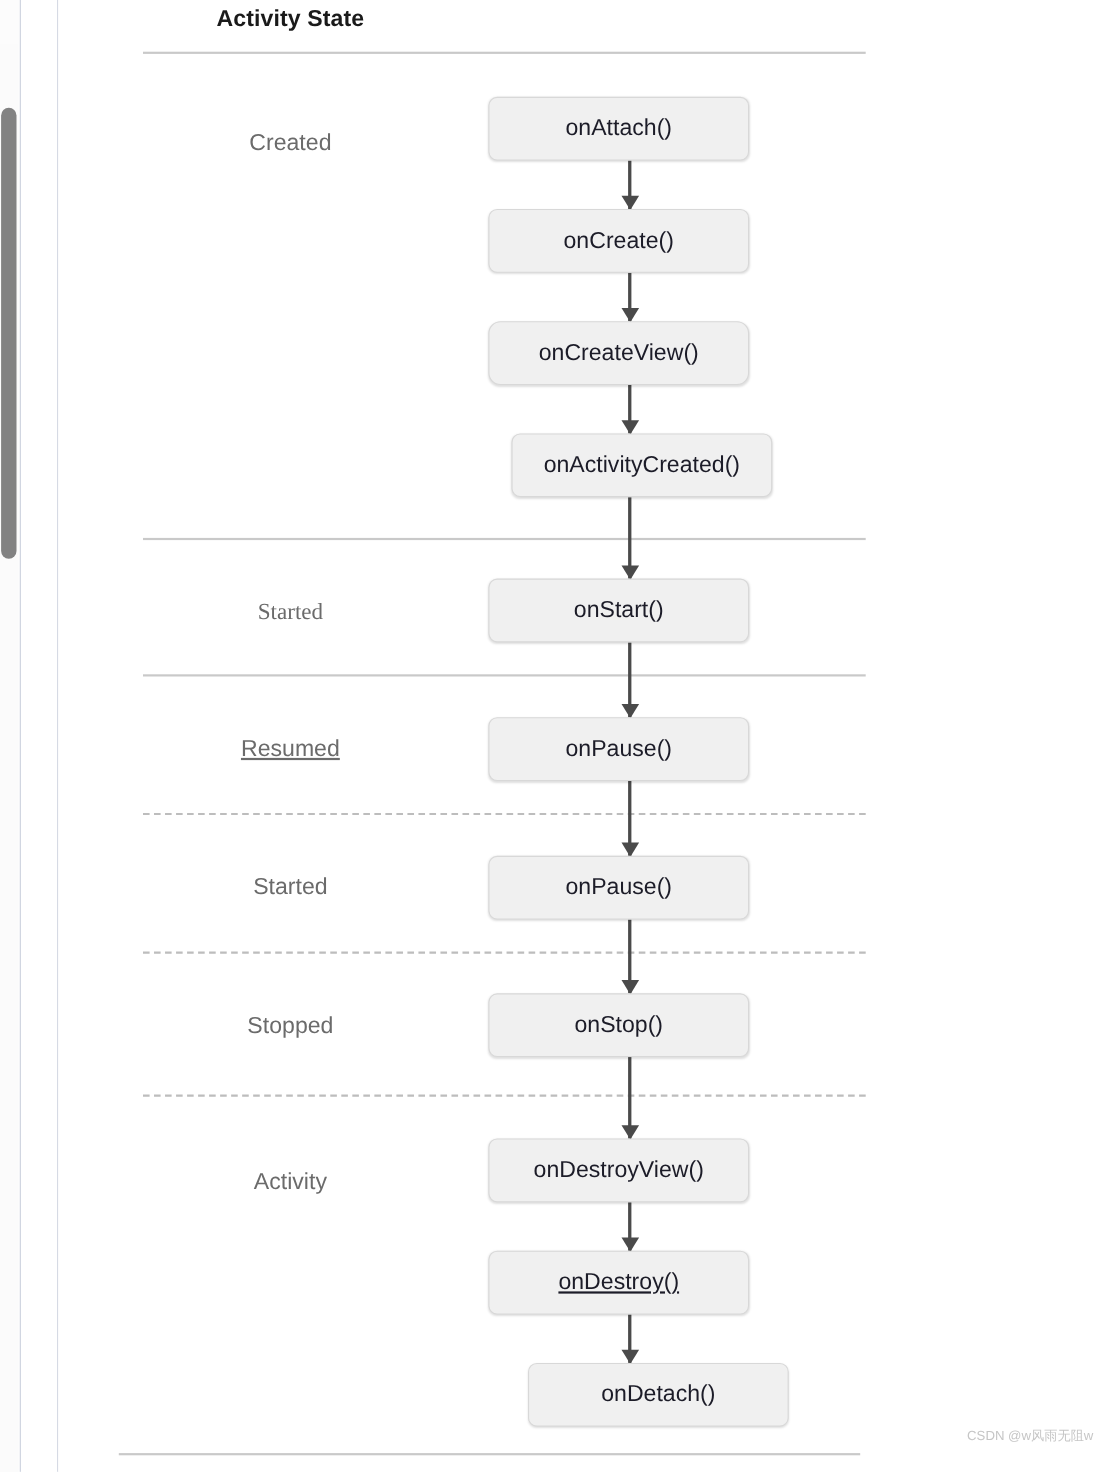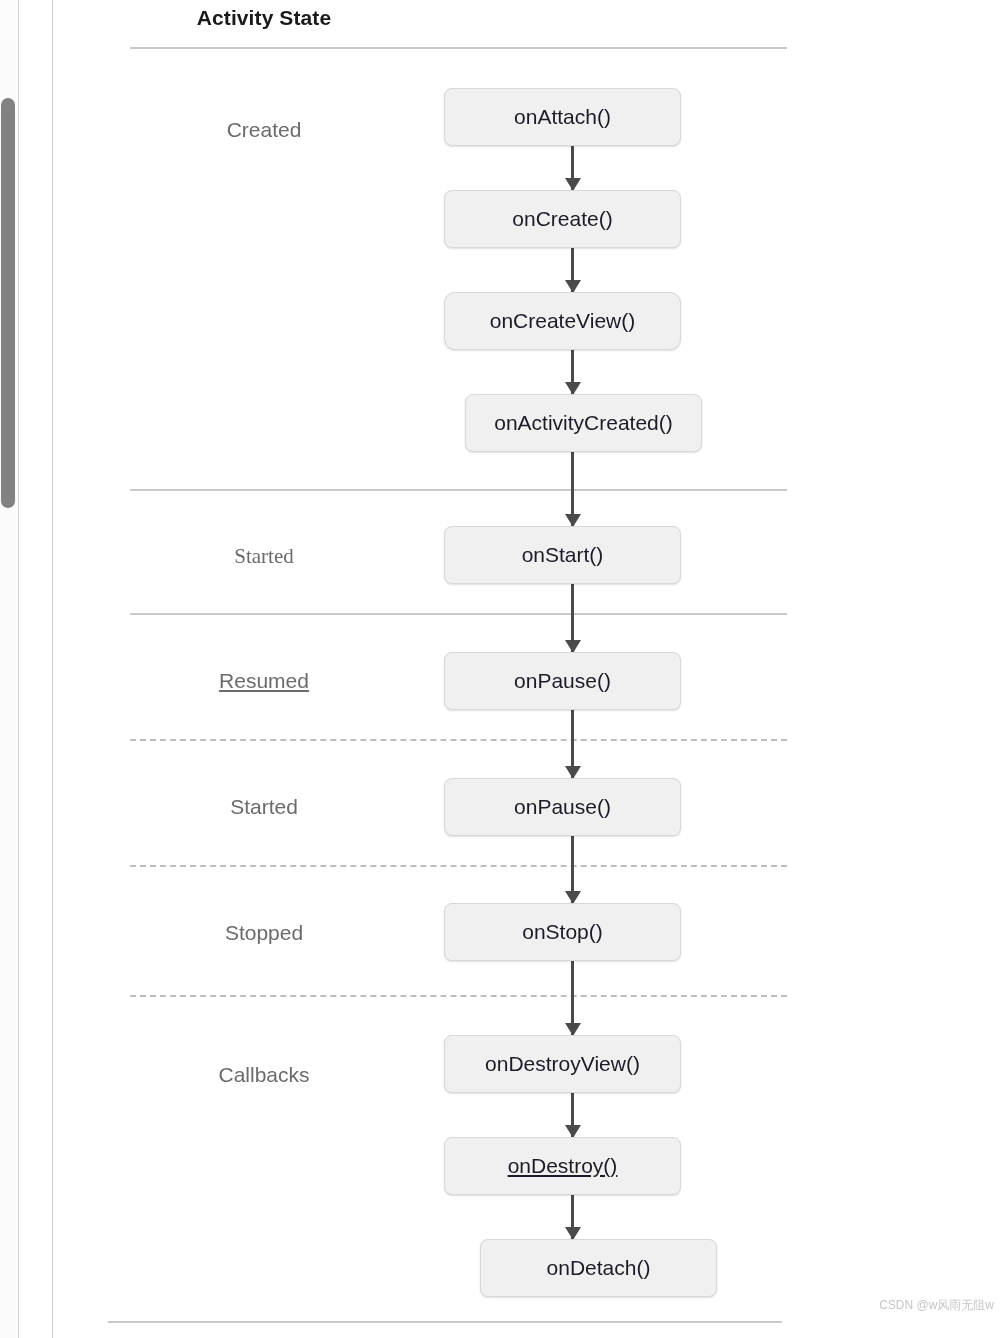--- a/index.html
+++ b/index.html
@@ -191,21 +191,21 @@
         <div class="sep sep-dashed" style="top: 865px;"></div>
         <div class="sep sep-dashed" style="top: 995px;"></div>
       </div>
 
     <div id="states">
         <div class="state-label" style="top: 118px;">Created</div>
         <div class="state-label" style="top: 544px; font-family: Liberation Serif, serif;">Started</div>
         <div class="state-label" style="top: 669px; text-decoration: underline;">Resumed</div>
         <div class="state-label" style="top: 795px;">Started</div>
         <div class="state-label" style="top: 921px;">Stopped</div>
-        <div class="state-label" style="top: 1063px;">Callbacks</div>
+        <div class="state-label" style="top: 1063px;">Activity</div>
       </div>
 
     <div id="connectors">
         <div class="arrow" style="top: 146px; height: 44px;"></div>
         <div class="arrow" style="top: 248px; height: 44px;"></div>
         <div class="arrow" style="top: 350px; height: 44px;"></div>
         <div class="arrow" style="top: 452px; height: 74px;"></div>
         <div class="arrow" style="top: 584px; height: 68px;"></div>
         <div class="arrow" style="top: 710px; height: 68px;"></div>
         <div class="arrow" style="top: 836px; height: 67px;"></div>

